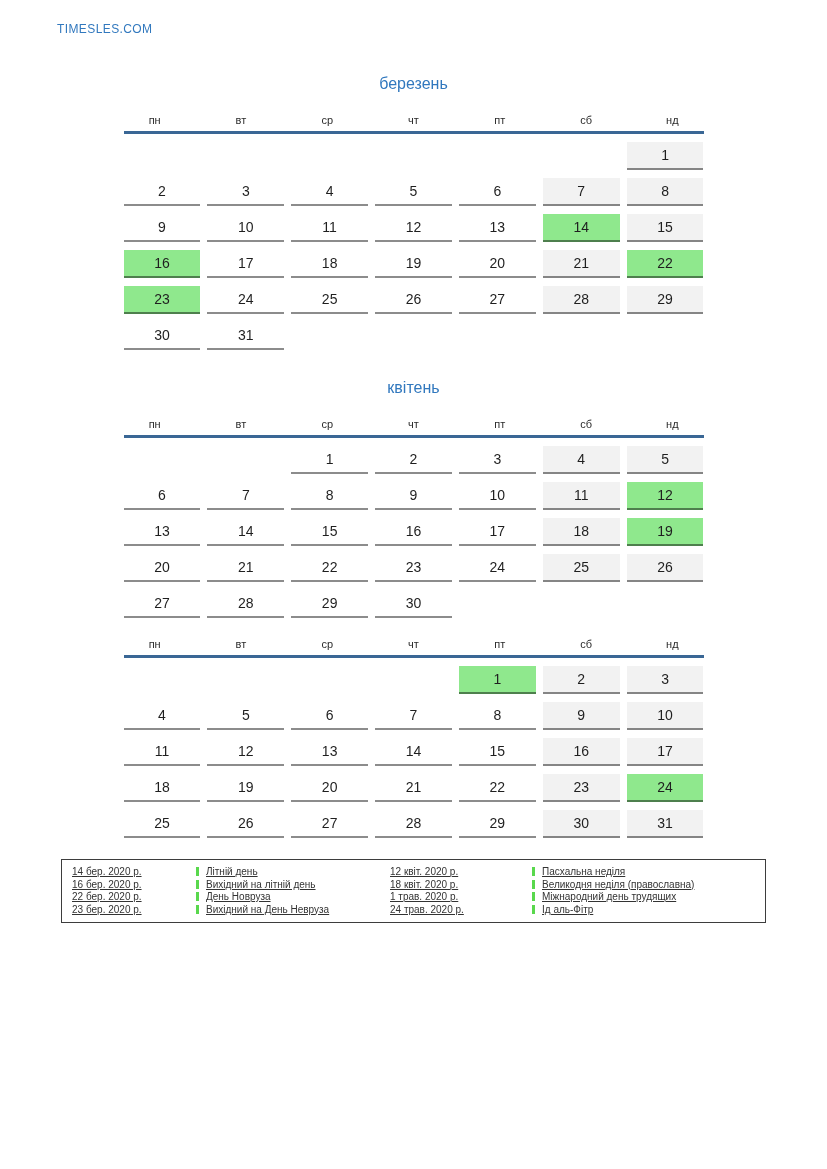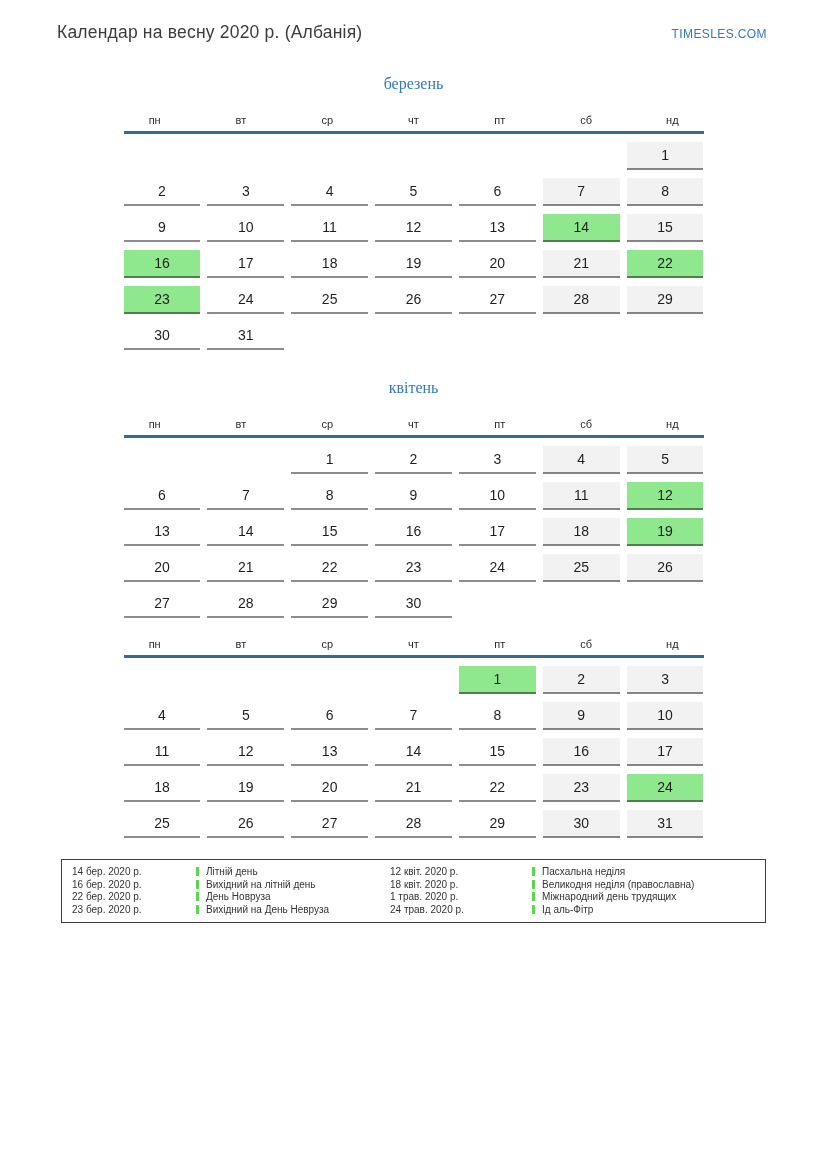--- a/index.html
+++ b/index.html
@@ -27,21 +27,21 @@
   .page-title{
     margin:0;font-size:17.5px;font-weight:400;color:#3c3c3c;letter-spacing:.2px;
   }
   .site-link{
     font-size:12px;color:var(--accent);text-decoration:none;letter-spacing:.4px;
     cursor:pointer;
   }
   .months{width:580px;margin:0 auto;}
   .month-title{
     margin-top:28px;height:20px;line-height:20px;text-align:center;
-    font-size:16px;color:var(--accent);font-family:Liberation Serif, serif;
+    font-size:16px;color:var(--accent);
   }
   .weekdays{
     display:grid;grid-template-columns:repeat(7,1fr);column-gap:24px;
     margin-top:16px;height:24px;border-bottom:3px solid var(--rule);
     font-size:11px;color:#2b2b2b;
   }
   .wd{text-align:center;line-height:21px;}
   .week{display:grid;grid-template-columns:repeat(7,1fr);column-gap:7px;}
   .cell{
     margin-top:8px;height:28px;line-height:26px;text-align:center;
@@ -50,35 +50,34 @@
     background:#ffffff;
   }
   .cell.empty{border-bottom:none;background:transparent;}
   .cell.weekend{background:var(--weekend);}
   .cell.holiday{background:var(--holiday);}
   .legend{
     width:705px;margin:21px auto 0;
     border:1px solid #3d3d3d;
     padding:6px 10px;
     display:grid;grid-template-columns:124px 194px 142px 1fr;
-    font-size:10px;line-height:12.5px;color:#333333;
+    font-size:10px;line-height:12.5px;color:#333333;text-decoration:underline;
   }
   .lg-date{white-space:nowrap;}
   .lg-label{white-space:nowrap;}
   .marker{
     display:inline-block;width:3px;height:9px;background:var(--marker);
     margin-right:7px;transform:translateY(1px);
   }
 </style>
 </head>
 <body>
 
 <div class="page">
   <div class="header">
-    <h1 class="page-title">Календар на весну 2020 р. (Албанія)</h1>
     <a class="site-link">TIMESLES.COM</a>
   </div>
 
   <div class="months" id="months">
       <section class="month">
         <div class="month-title">березень</div>
         <div class="weekdays">
           <span class="wd">пн</span>
           <span class="wd">вт</span>
           <span class="wd">ср</span>

